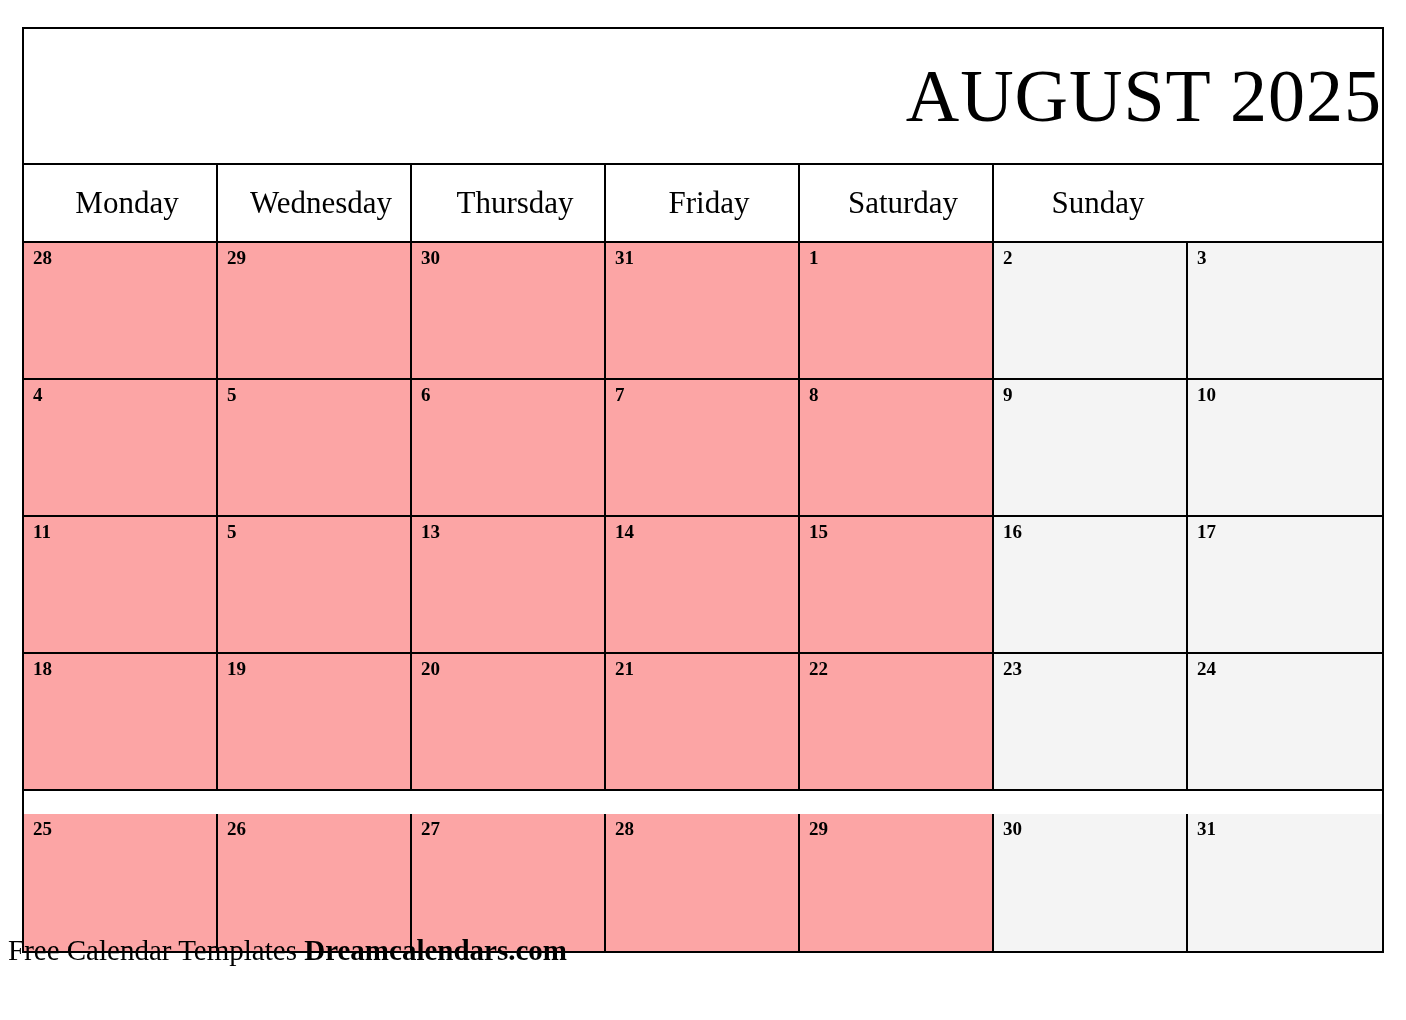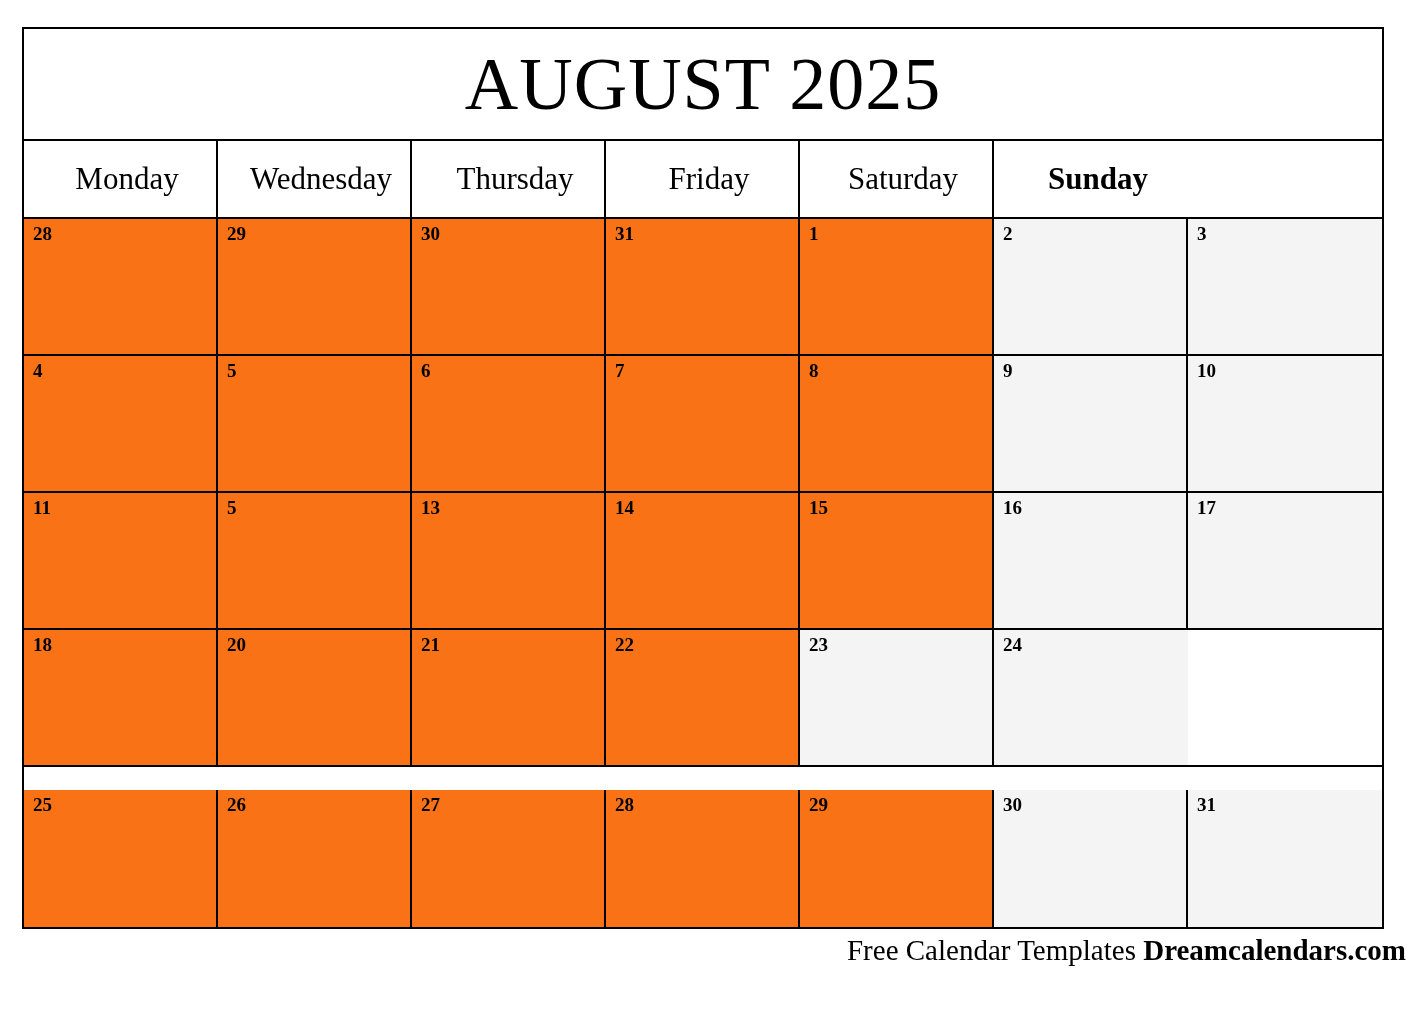--- a/index.html
+++ b/index.html
@@ -23,25 +23,25 @@
   .calendar {
     position: absolute;
     left: 22px;
     top: 27px;
     width: 1362px;
     border: 2px solid #000000;
     box-sizing: border-box;
     background: #ffffff;
   }
   .title-row {
-    height: 112px;
+    height: 136px;
     border-bottom: 2px solid #000000;
     display: flex;
     align-items: center;
-    justify-content: center;
+    justify-content: flex-end;
     box-sizing: border-box;
   }
   .title {
     font-size: 74px;
     letter-spacing: 1px;
     line-height: 1;
     white-space: nowrap;
     font-weight: normal;
   }
   .weekday-row {
@@ -55,38 +55,37 @@
     display: flex;
     align-items: center;
     justify-content: center;
     font-size: 31px;
     border-right: 2px solid #000000;
     box-sizing: border-box;
     padding-left: 14px;
   }
   .weekday:last-child {
     border-right: none;
-    font-weight: bold;
   }
   .week-row {
     display: grid;
     grid-template-columns: repeat(7, 1fr);
     height: 137px;
     border-bottom: 2px solid #000000;
     box-sizing: border-box;
   }
   .week-row.last {
     border-bottom: none;
     margin-top: 23px;
   }
   .day-cell {
     position: relative;
     border-right: 2px solid #000000;
     box-sizing: border-box;
-    background: #f97316;
+    background: #fca5a5;
   }
   .day-cell:last-child {
     border-right: none;
   }
   .day-cell.weekend {
     background: #f4f4f4;
   }
   .day-number {
     position: absolute;
     left: 9px;
@@ -94,21 +93,21 @@
     font-size: 19px;
     font-weight: bold;
     font-family: "Liberation Serif", serif;
     line-height: 1.1;
   }
   .footer {
     position: absolute;
     left: 8px;
     right: 0;
     top: 934px;
-    text-align: right;
+    text-align: left;
     font-size: 29px;
     font-family: "Liberation Serif", serif;
   }
   .footer .brand {
     font-weight: bold;
   }
 </style>
 </head>
 <body>
 
@@ -199,20 +198,23 @@
       <div class="day-cell weekend">
           <span class="day-number">17</span>
         </div>
     </div>
 
     <div class="week-row">
       <div class="day-cell">
           <span class="day-number">18</span>
         </div>
       <div class="day-cell">
+          <span class="day-number">19</span>
+        </div>
+      <div class="day-cell">
           <span class="day-number">20</span>
         </div>
       <div class="day-cell">
           <span class="day-number">21</span>
         </div>
       <div class="day-cell">
           <span class="day-number">22</span>
         </div>
       <div class="day-cell weekend">
           <span class="day-number">23</span>

